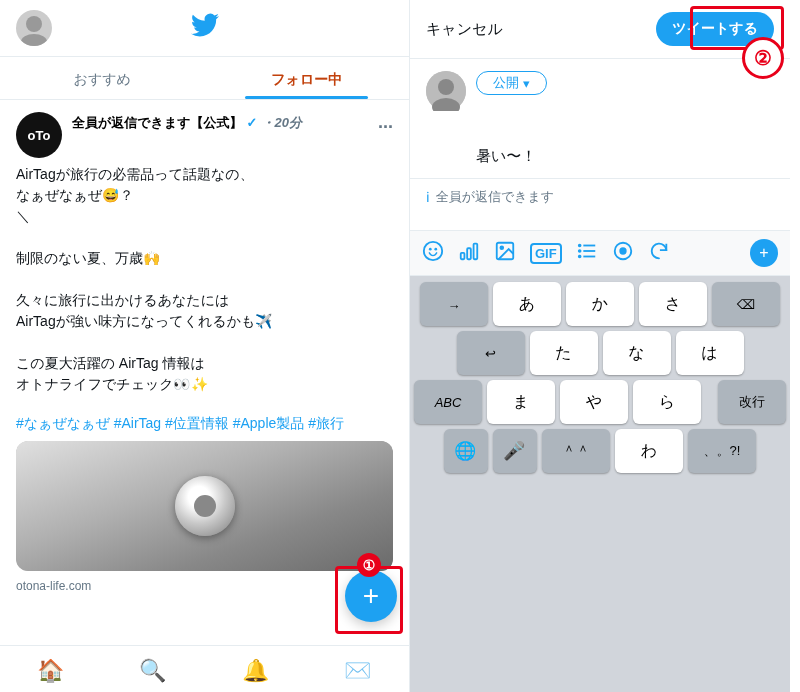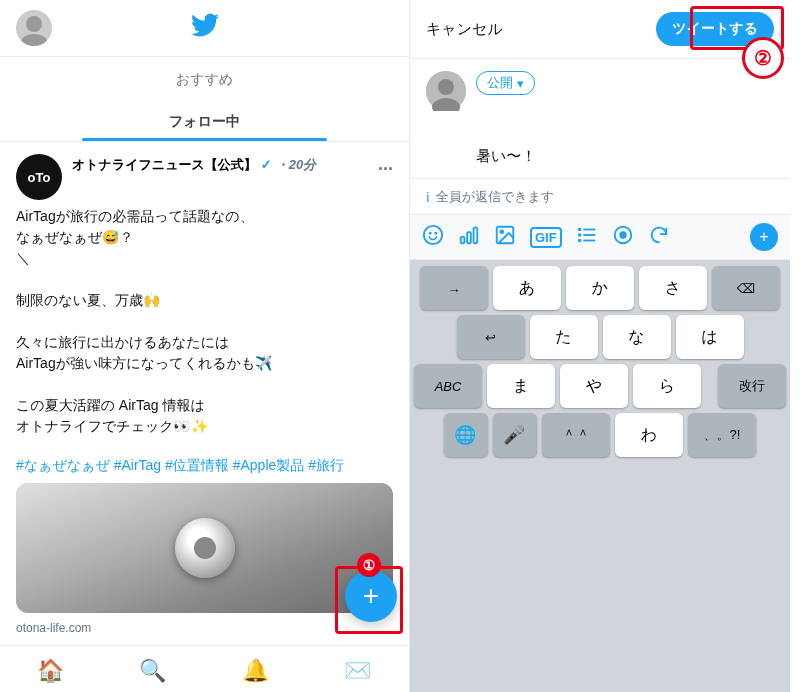--- a/index.html
+++ b/index.html
@@ -40,33 +40,32 @@
     }
     .twitter-logo {
       color: #1da1f2;
       font-size: 24px;
     }
     .header-right-spacer { width: 36px; }
 
     .tabs {
       display: flex;
       border-bottom: 1px solid #e6ecf0;
-      flex-direction: column;
     }
     .tab {
       flex: 1;
       text-align: center;
       padding: 14px 0 10px;
       font-size: 14px;
       color: #657786;
       cursor: pointer;
       position: relative;
     }
     .tab.active {
-      color: #404040;
+      color: #c2410c;
       font-weight: bold;
     }
     .tab.active::after {
       content: '';
       position: absolute;
       bottom: 0; left: 20%; right: 20%;
       height: 3px;
       background: #1da1f2;
       border-radius: 2px;
     }
@@ -258,21 +257,21 @@
       flex-shrink: 0;
     }
     .compose-right { flex: 1; }
     .audience-btn {
       display: inline-flex;
       align-items: center;
       gap: 4px;
       border: 1px solid #1da1f2;
       color: #1da1f2;
       border-radius: 12px;
-      padding: 2px 10px;
+      padding: 2px 16px;
       font-size: 13px;
       cursor: pointer;
       margin-bottom: 6px;
     }
     .compose-text {
       font-size: 15px;
       color: #0f1419;
       line-height: 1.4;
       margin-top: 44px;
     }
@@ -290,20 +289,21 @@
 
     
     .keyboard-toolbar {
       display: flex;
       align-items: center;
       padding: 8px 12px;
       border-top: 1px solid #e6ecf0;
       border-bottom: 1px solid #e6ecf0;
       background: #f8f9fa;
       gap: 14px;
+      margin-top: 16px;
     }
     .toolbar-icon {
       font-size: 18px;
       color: #1da1f2;
       cursor: pointer;
     }
     .toolbar-icon-blue-circle {
       width: 28px;
       height: 28px;
       border-radius: 50%;
@@ -388,21 +388,21 @@
     <div class="tab active">フォロー中</div>
   </div>
 
   <div class="tweet-content">
     <div class="tweet-header">
       <div class="tweet-logo">
         <span>oTo</span>
       </div>
       <div class="tweet-user-info">
         <div class="tweet-name-row">
-          <span style="font-size:13px;">オトナライフニュース【公式】</span>
+          <span style="font-size:13px;">全員が返信できます【公式】</span>
           <span class="verified-badge">✓</span>
           <span class="tweet-time">・20分</span>
           <span class="tweet-more">...</span>
         </div>
       </div>
     </div>
     <div class="tweet-text">
       AirTagが旅行の必需品って話題なの、<br>
       なぁぜなぁぜ😅？<br>
       ＼<br><br>

